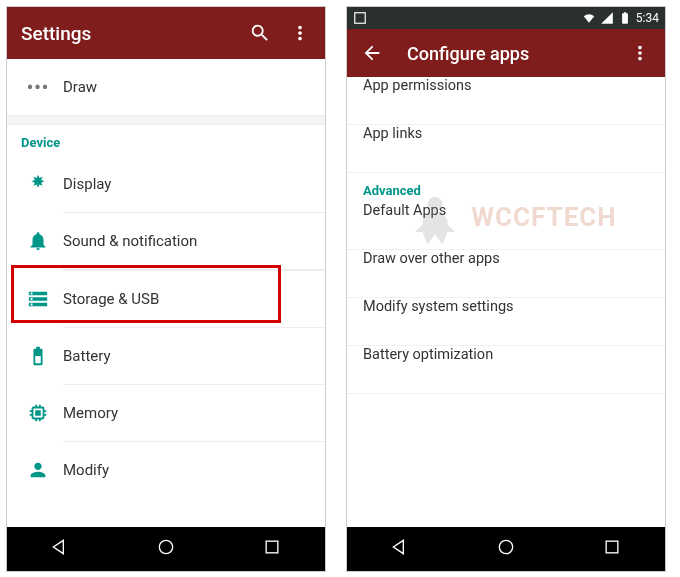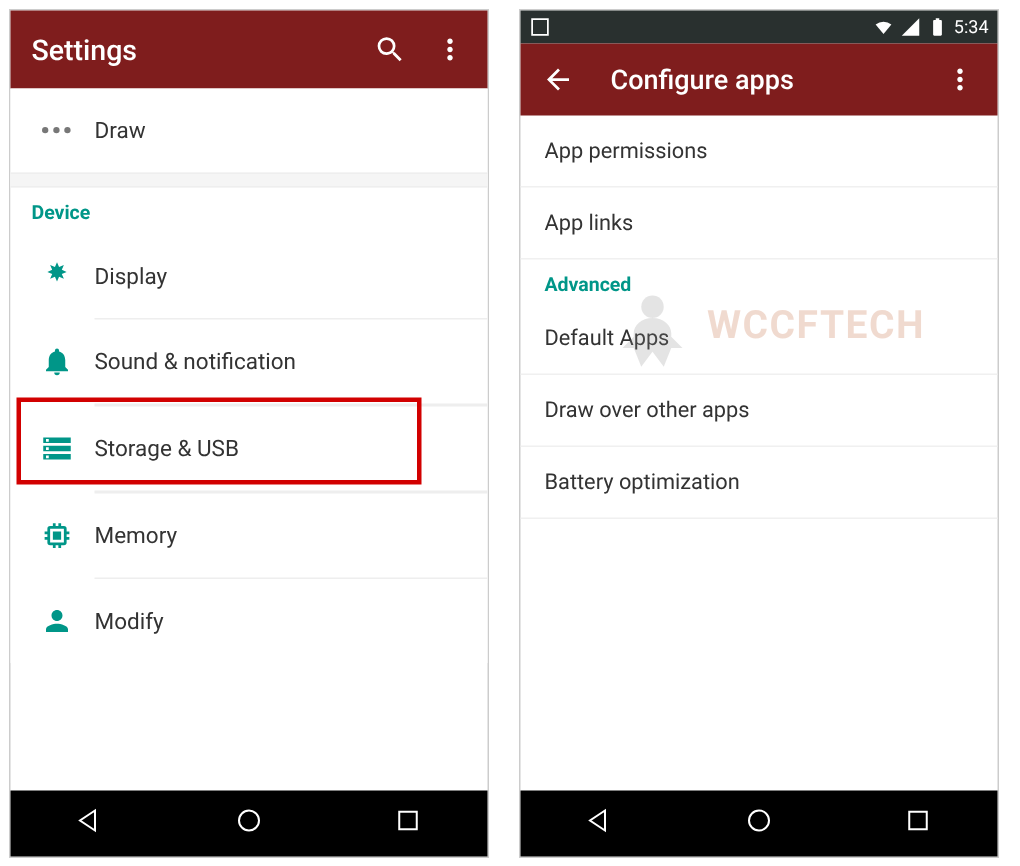--- a/index.html
+++ b/index.html
@@ -83,21 +83,21 @@
   
   .highlight-box {
     position: absolute;
     border: 3px solid #d20000;
     pointer-events: none;
   }
 
   
   .row2 {
     height: 48px;
-    display:flex; align-items:center;
+    display:flex; 
     padding: 0 16px;
     font-size: 14.5px;
     color: #333;
     border-bottom: 1px solid #f0f0f0;
     cursor:pointer;
   }
   .subheader2 {
     font-size: 13px;
     color:#009688;
     font-weight:700;
@@ -179,20 +179,28 @@
     <div class="row">
       <span class="icon">
         <svg viewBox="0 0 24 24">
             <path d="M2 20h20v-4H2v4zm2-3h2v2H4v-2zM2 4v4h20V4H2zm4 3H4V5h2v2zm-4 7h20v-4H2v4zm2-3h2v2H4v-2z"></path>
           </svg>
       </span>
       <span class="label">Storage &amp; USB</span>
     </div>
     <div class="divider"></div>
 
+    <div class="row">
+      <span class="icon">
+        <svg viewBox="0 0 24 24">
+            <path d="M15.67 4H14V2h-4v2H8.33C7.6 4 7 4.6 7 5.33v15.33C7 21.4 7.6 22 8.33 22h7.33c.74 0 1.34-.6 1.34-1.33V5.33C17 4.6 16.4 4 15.67 4zM15 20H9v-8h6v8z"></path>
+          </svg>
+      </span>
+      <span class="label">Battery</span>
+    </div>
     <div class="divider"></div>
 
     <div class="row">
       <span class="icon">
         <svg viewBox="0 0 24 24">
             <path d="M15 9H9v6h6V9zm6 2V9h-2V7a2 2 0 00-2-2h-2V3h-2v2h-2V3H9v2H7a2 2 0 00-2 2v2H3v2h2v2H3v2h2v2a2 2 0 002 2h2v2h2v-2h2v2h2v-2h2a2 2 0 002-2v-2h2v-2h-2v-2h2zm-4 6H7V7h10v10z"></path>
           </svg>
       </span>
       <span class="label">Memory</span>
     </div>
@@ -270,20 +278,23 @@
 
     <div class="subheader2">Advanced</div>
 
     <div class="row2">
       <span>Default Apps</span>
     </div>
     <div class="row2">
       <span>Draw over other apps</span>
     </div>
     <div class="row2">
+      <span>Modify system settings</span>
+    </div>
+    <div class="row2">
       <span>Battery optimization</span>
     </div>
 
     <div class="watermark" style="top:110px;">
       <svg viewBox="0 0 24 24">
           <circle cx="12" cy="7" r="3"></circle>
           <path d="M12 10c-3 0-5 2-5 4v1l-3 3h3l2 5 3-4 3 4 2-5h3l-3-3v-1c0-2-2-4-5-4z"></path>
         </svg>
       <span>WCCFTECH</span>
     </div>

